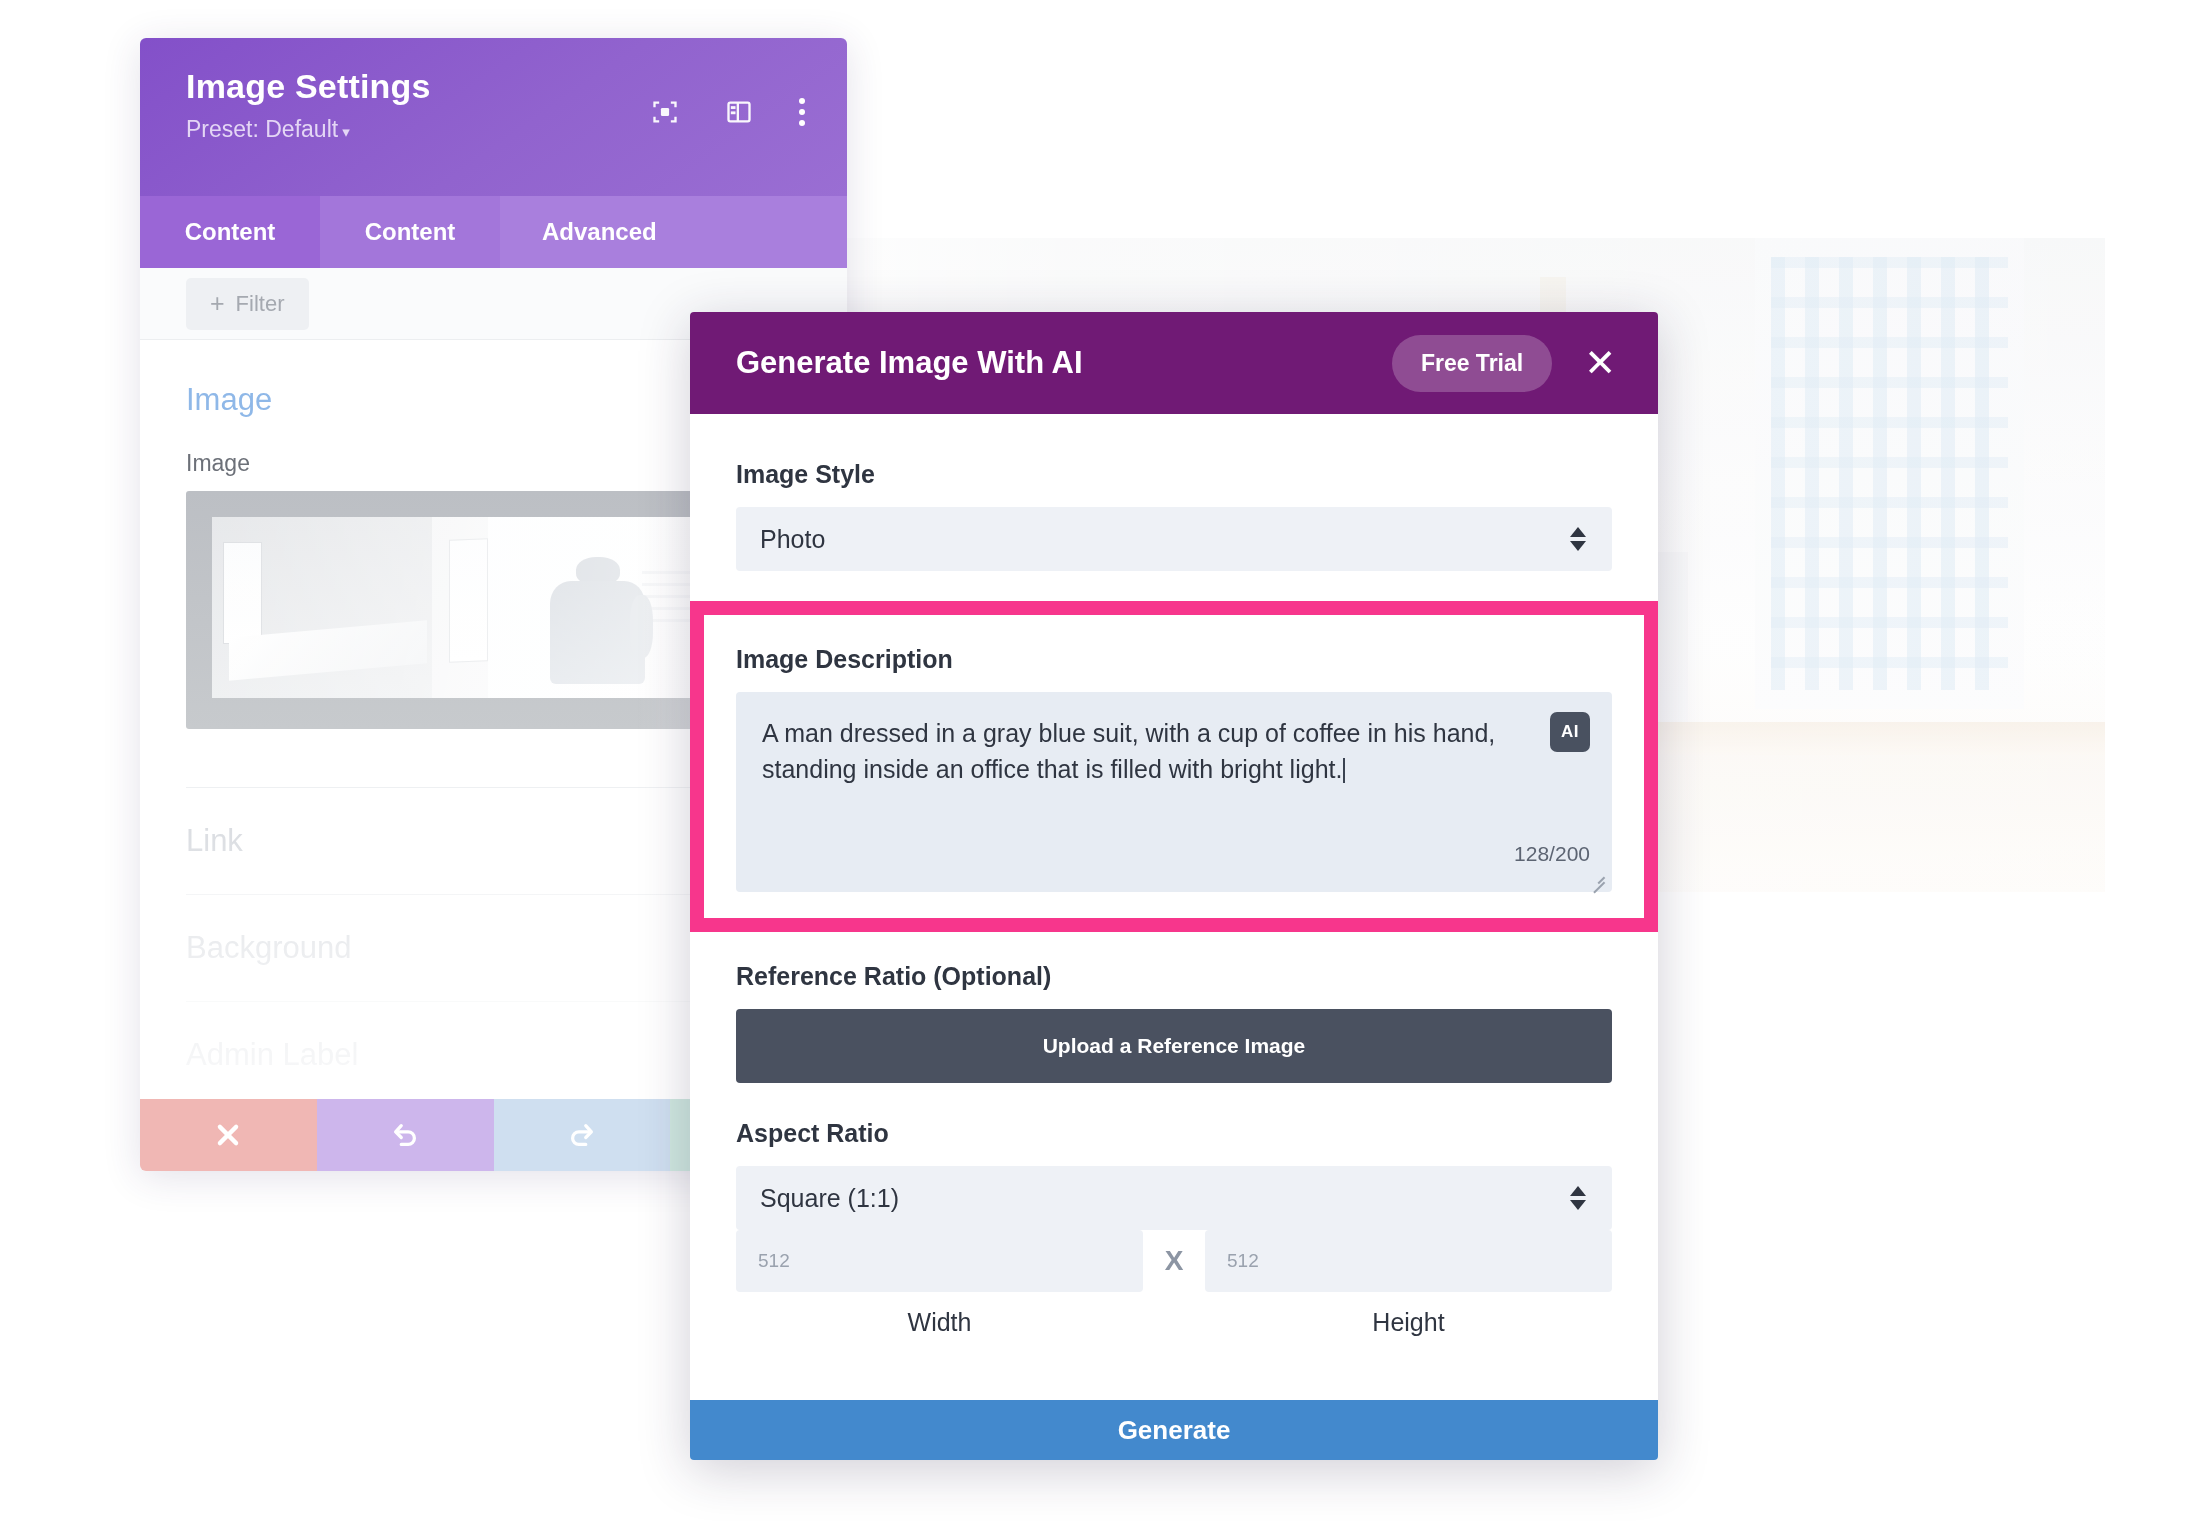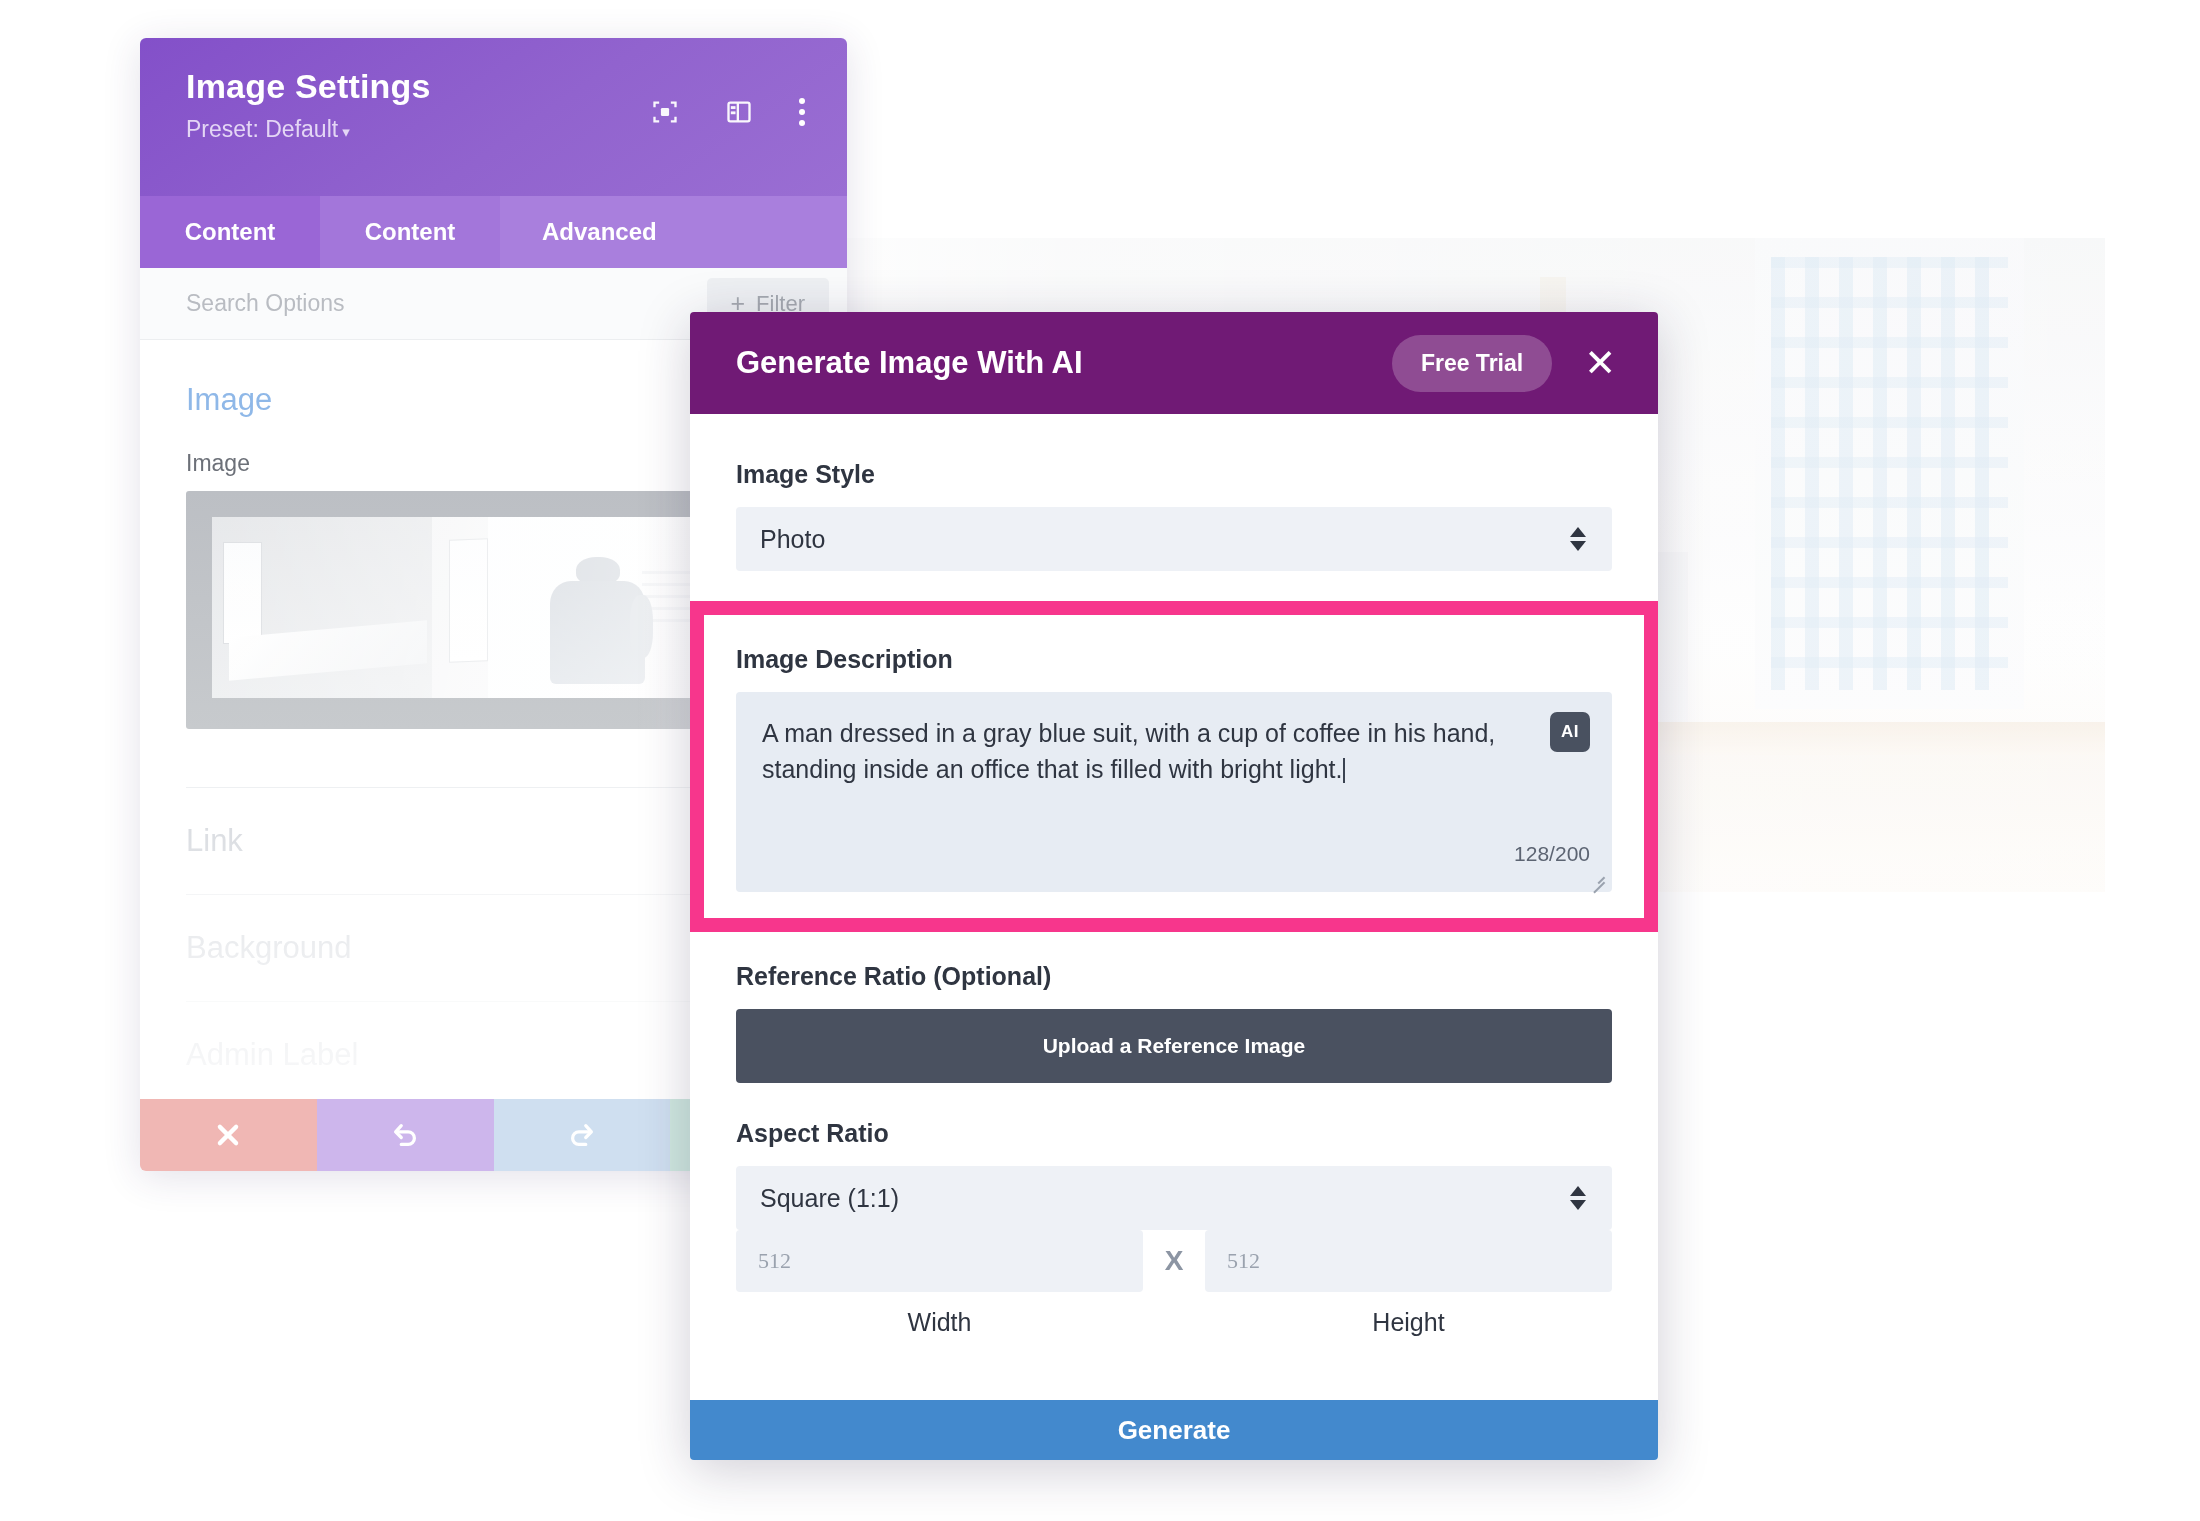--- a/index.html
+++ b/index.html
@@ -383,22 +383,21 @@
   }
   .ai-size-row { display: flex; align-items: center; gap: 0; }
   .ai-num {
     flex: 1;
     height: 62px;
     background: #eef1f6;
     border-radius: 4px;
     display: flex; align-items: center;
     padding: 0 22px;
     color: #9aa2ae;
-    font-size: 22px;
-    font-family: Liberation Serif, serif;
+    font-size: 19px;
   }
   .ai-x { width: 62px; text-align: center; color: #8c95a3; font-size: 28px; font-weight: 600; }
   .ai-sublabels { display: flex; margin-top: 16px; }
   .ai-sublabels span {
     flex: 1; text-align: center;
     color: #2f3541; font-size: 25px;
   }
   .ai-sublabels .gap { flex: 0 0 62px; }
 
   .ai-generate {
@@ -464,21 +463,20 @@
       </div>
     </div>
 
     <div class="sp-tabs">
       <div class="sp-tab active">Content</div>
       <div class="sp-tab t2">Content</div>
       <div class="sp-tab t3">Advanced</div>
     </div>
 
     <div class="sp-search">
-      <div class="sp-search-input">Search Options</div>
       <div class="sp-filter">
         <span class="plus">+</span>
         <span>Filter</span>
       </div>
     </div>
 
     <div class="sp-body">
       <div class="sp-section-title">Image</div>
       <div class="sp-field-label">Image</div>
 

